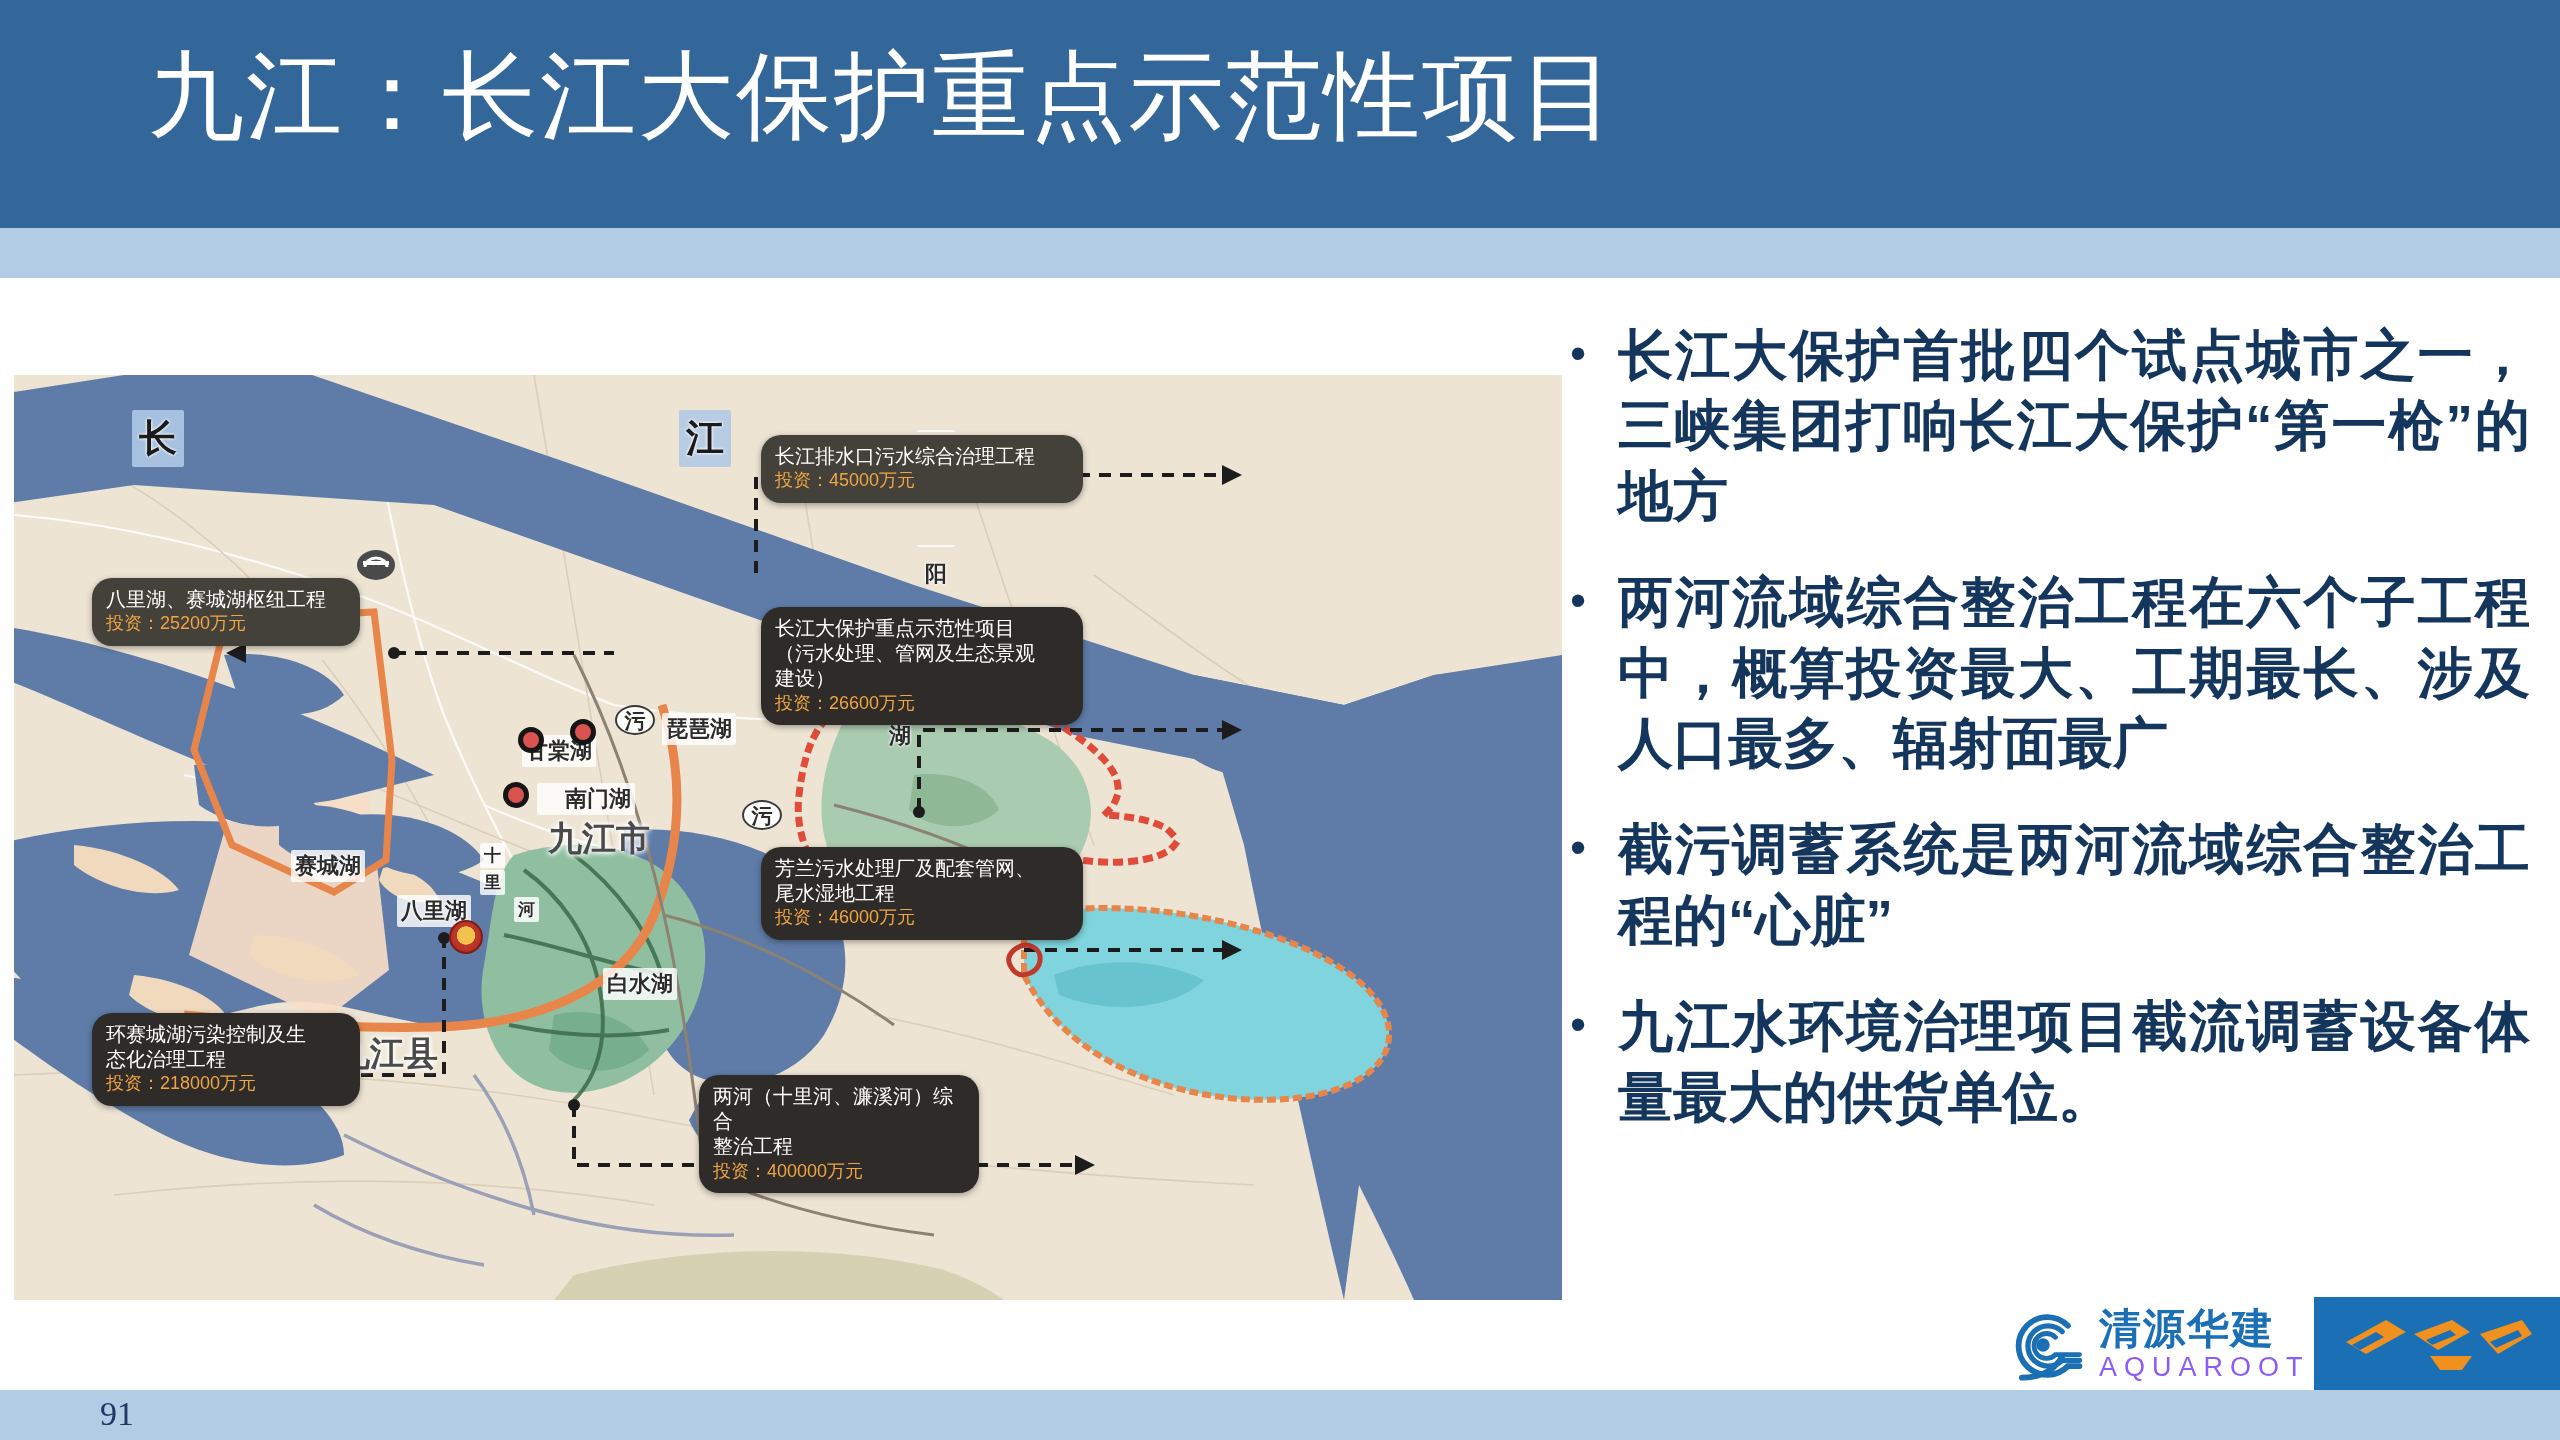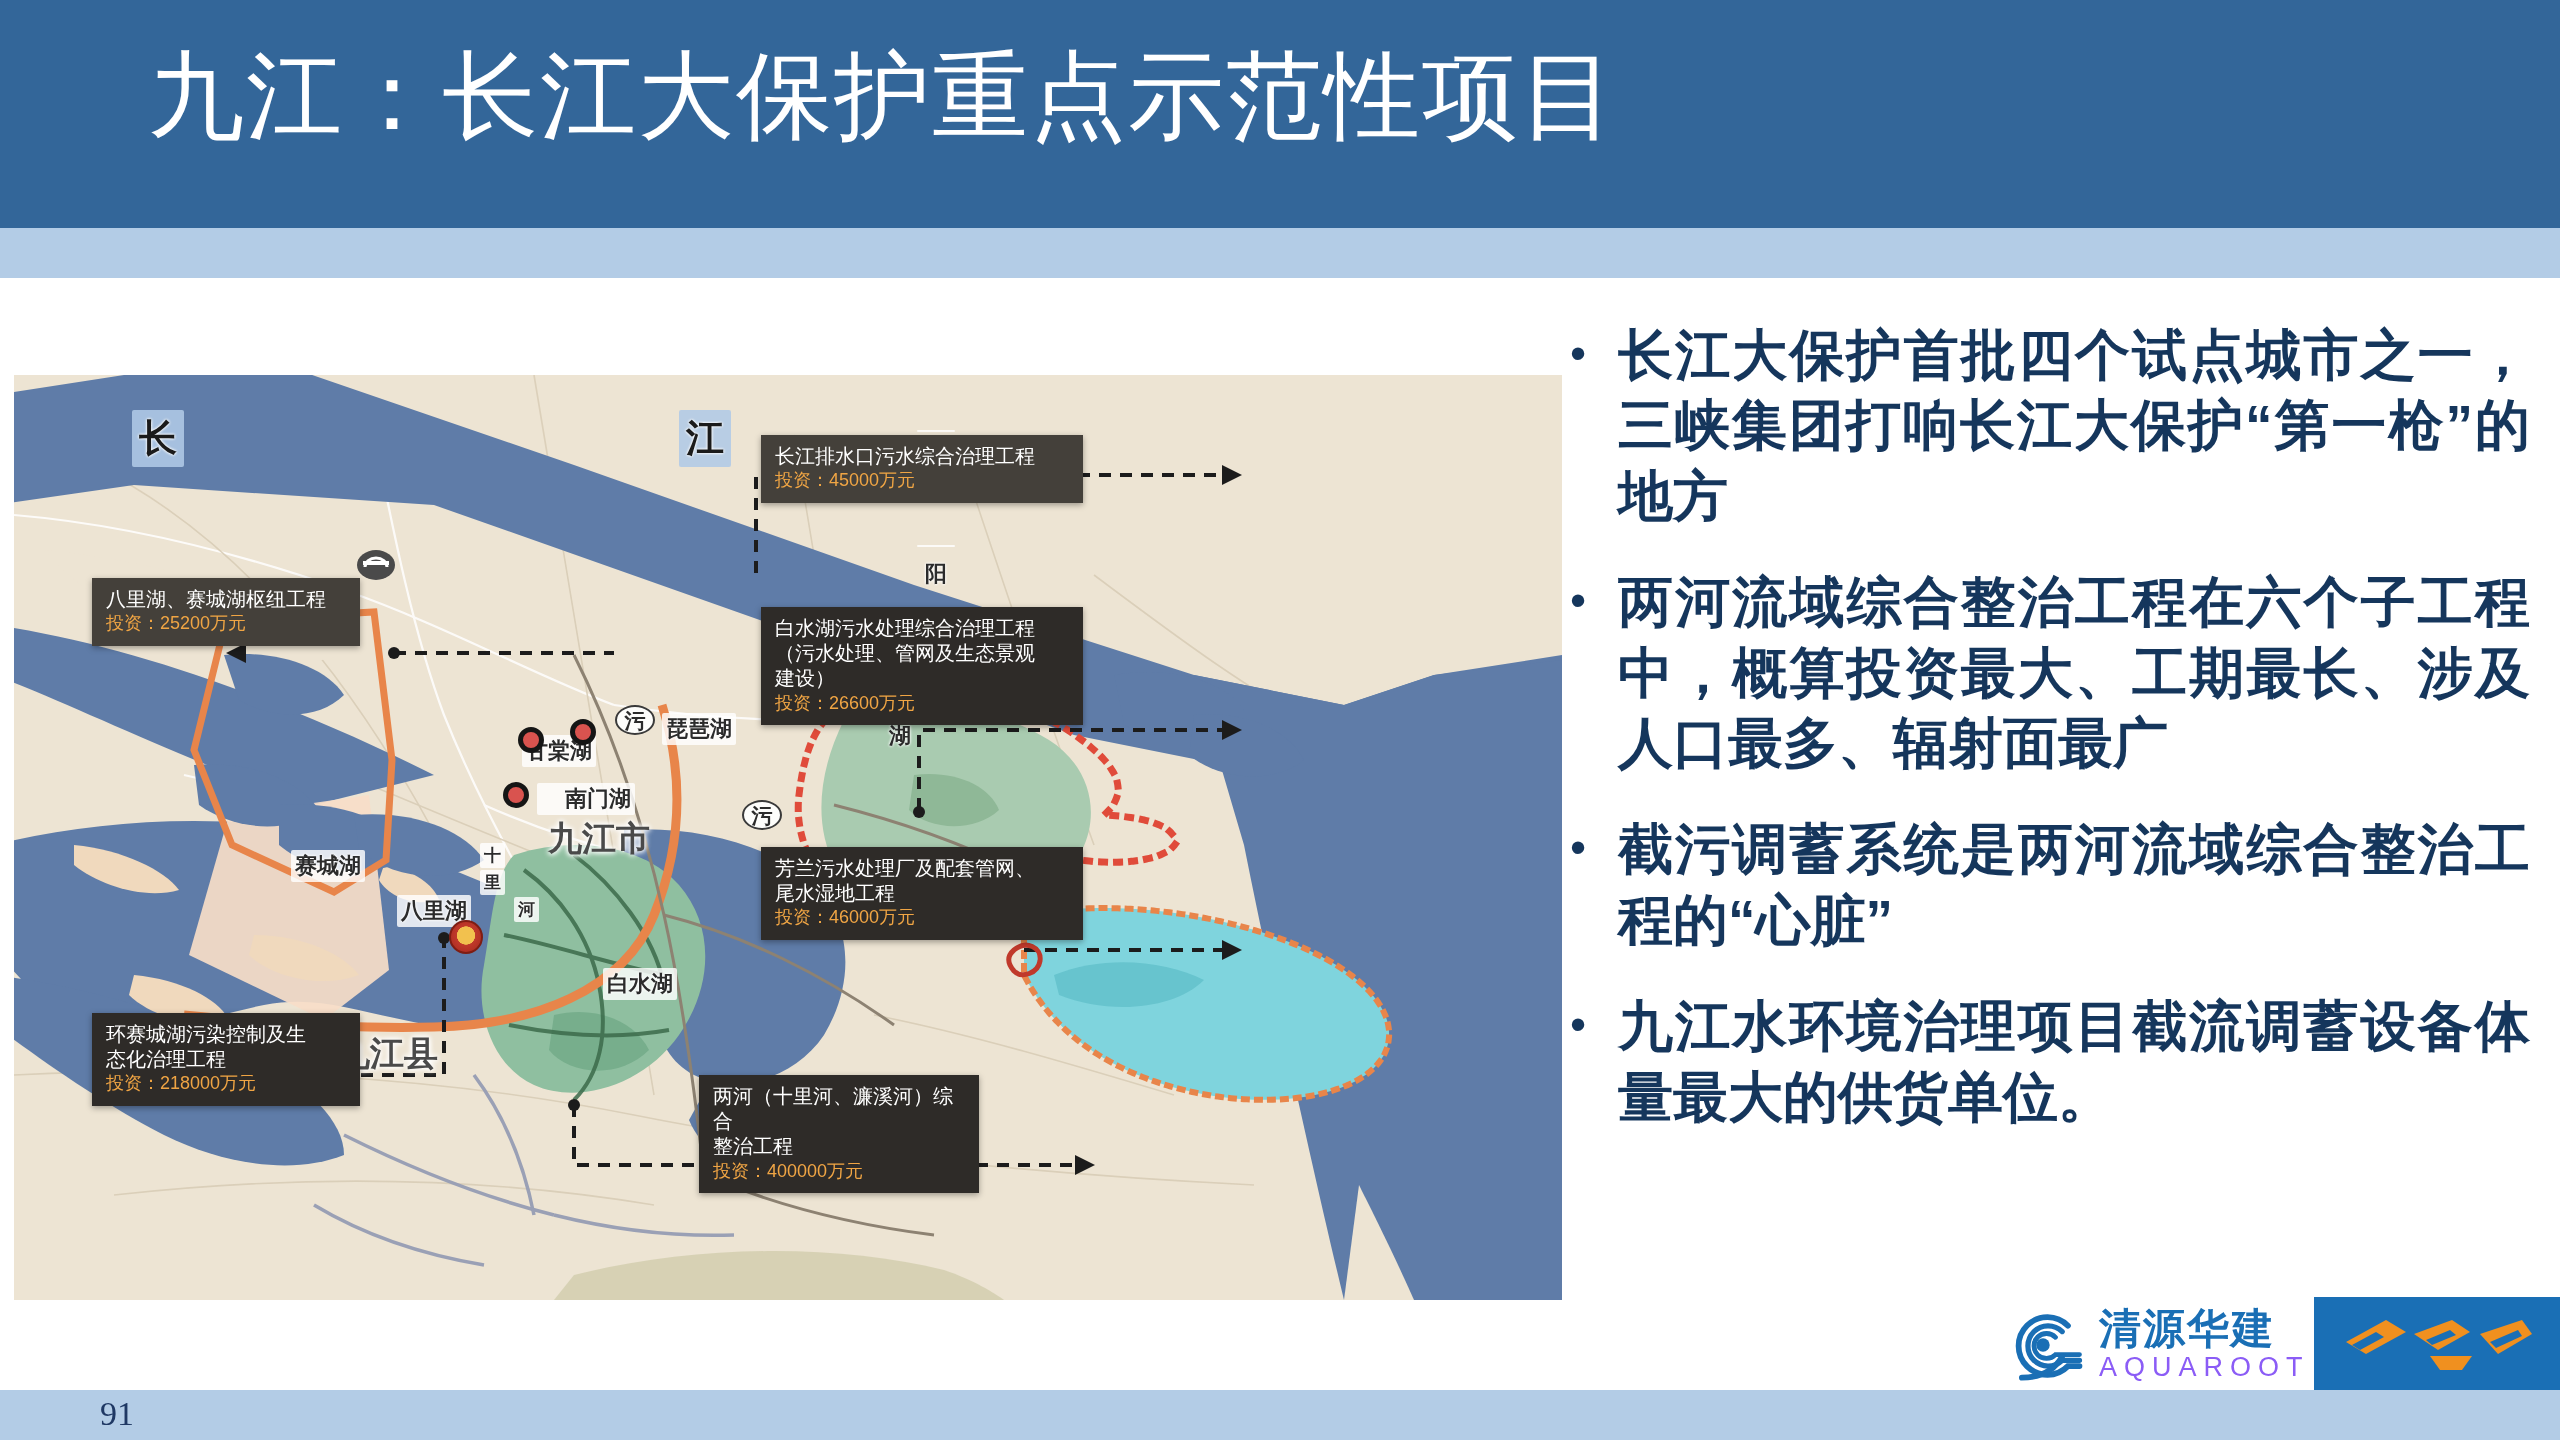--- a/index.html
+++ b/index.html
@@ -68,21 +68,21 @@
     background:rgba(176,202,230,0.88);
     color:#1b1b1b; font-size:38px; padding:3px 7px;
   }
   .lbl-big   { font-size:34px; color:#4a4a4a; background:none; text-shadow:0 0 6px #fff,0 0 6px #fff,0 0 4px #fff; }
   .lbl-lake  { font-size:22px; }
   .lbl-small { font-size:17px; }
   .lbl-vert  { font-size:22px; writing-mode:vertical-rl; }
 
   
   .callout {
-    position:absolute; background:#44403a; border-radius:0;
+    position:absolute; background:#44403a; border-radius:20px;
     padding:9px 14px 11px 14px; color:#ffffff; line-height:1.26;
     box-shadow:0 2px 6px rgba(0,0,0,0.35);
   }
   .callout .c-title { font-size:20px; color:#ffffff; }
   .callout .c-cost  { font-size:18px; color:#f0a544; }
   .callout.dark2 { background:#2e2b28; }
 
   
   .pin {
     position:absolute; width:26px; height:26px; border-radius:50%;
@@ -312,21 +312,21 @@
   <div class="town-dot" style="left:797px; top:281px;"></div>
 
   <div class="emblem" style="left:435px; top:545px;"></div>
 
   <div class="callout" style="left:747px; top:60px; width:322px;">
     <div class="c-title">长江排水口污水综合治理工程</div>
     <div class="c-cost">投资：45000万元</div>
   </div>
 
   <div class="callout dark2" style="left:747px; top:232px; width:322px;">
-    <div class="c-title">白水湖污水处理综合治理工程</div>
+    <div class="c-title">长江大保护重点示范性项目</div>
     <div class="c-title">（污水处理、管网及生态景观</div>
     <div class="c-title">建设）</div>
     <div class="c-cost">投资：26600万元</div>
   </div>
 
   <div class="callout dark2" style="left:747px; top:472px; width:322px;">
     <div class="c-title">芳兰污水处理厂及配套管网、</div>
     <div class="c-title">尾水湿地工程</div>
     <div class="c-cost">投资：46000万元</div>
   </div>

